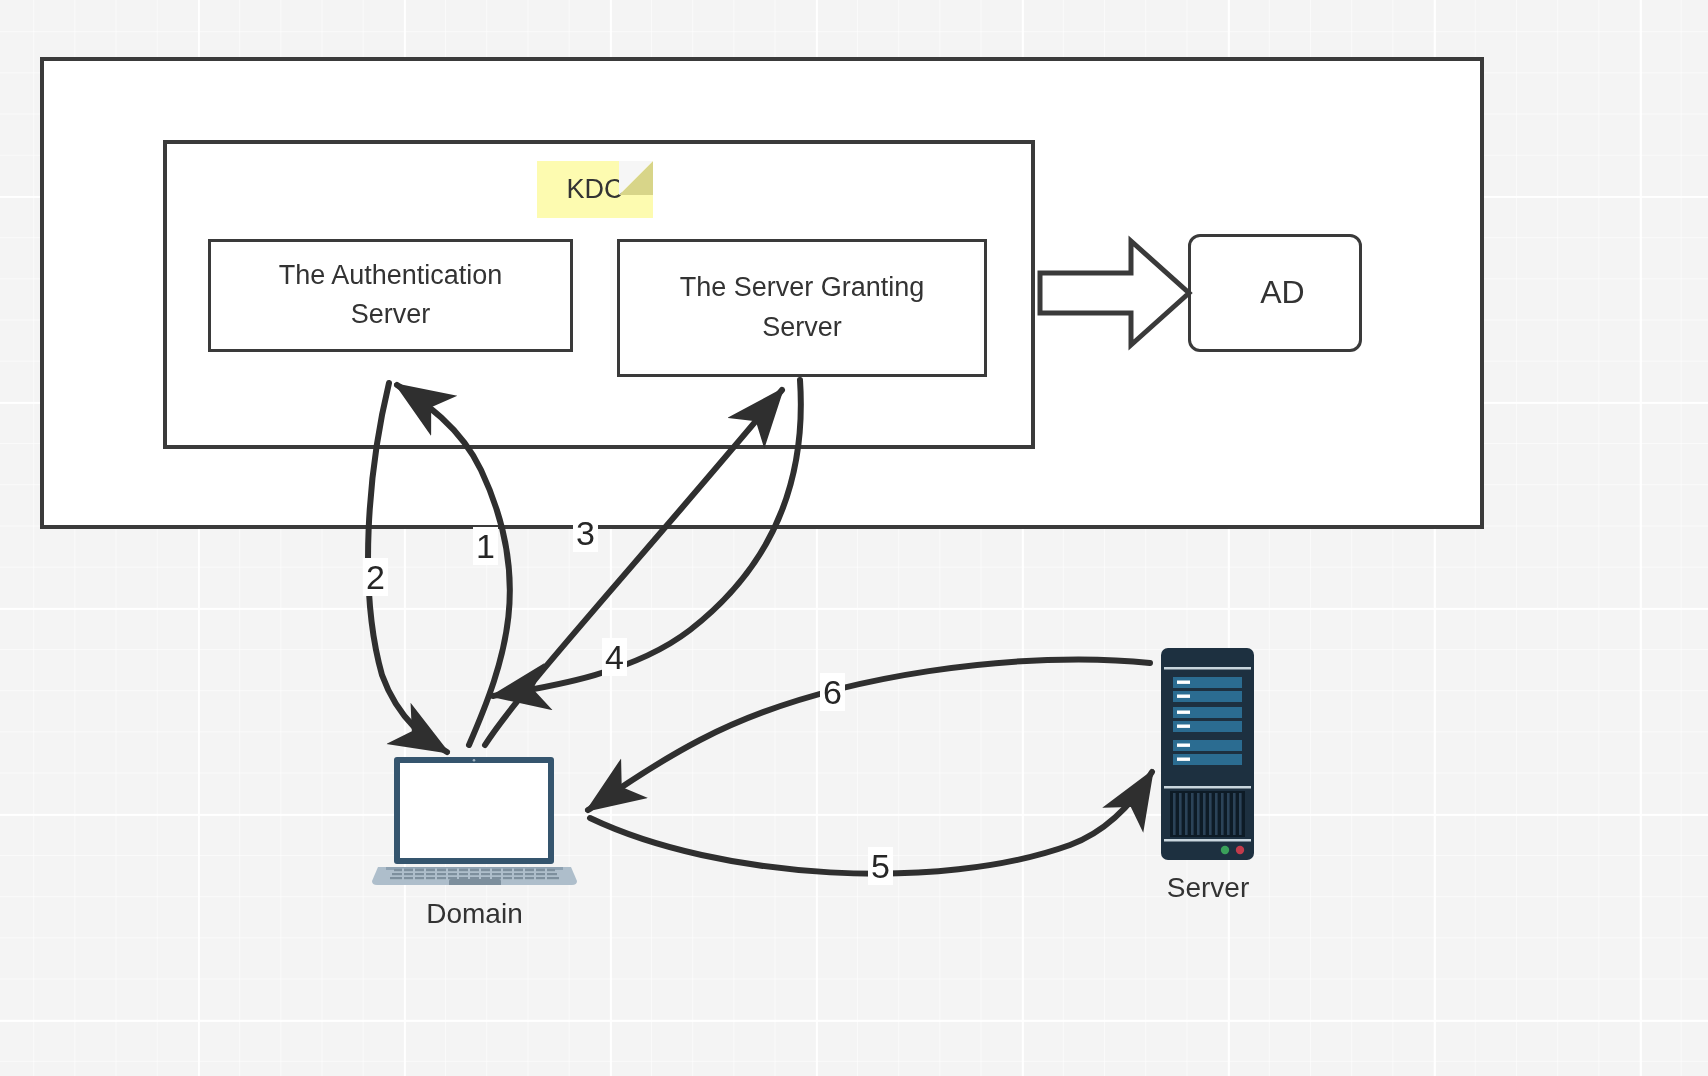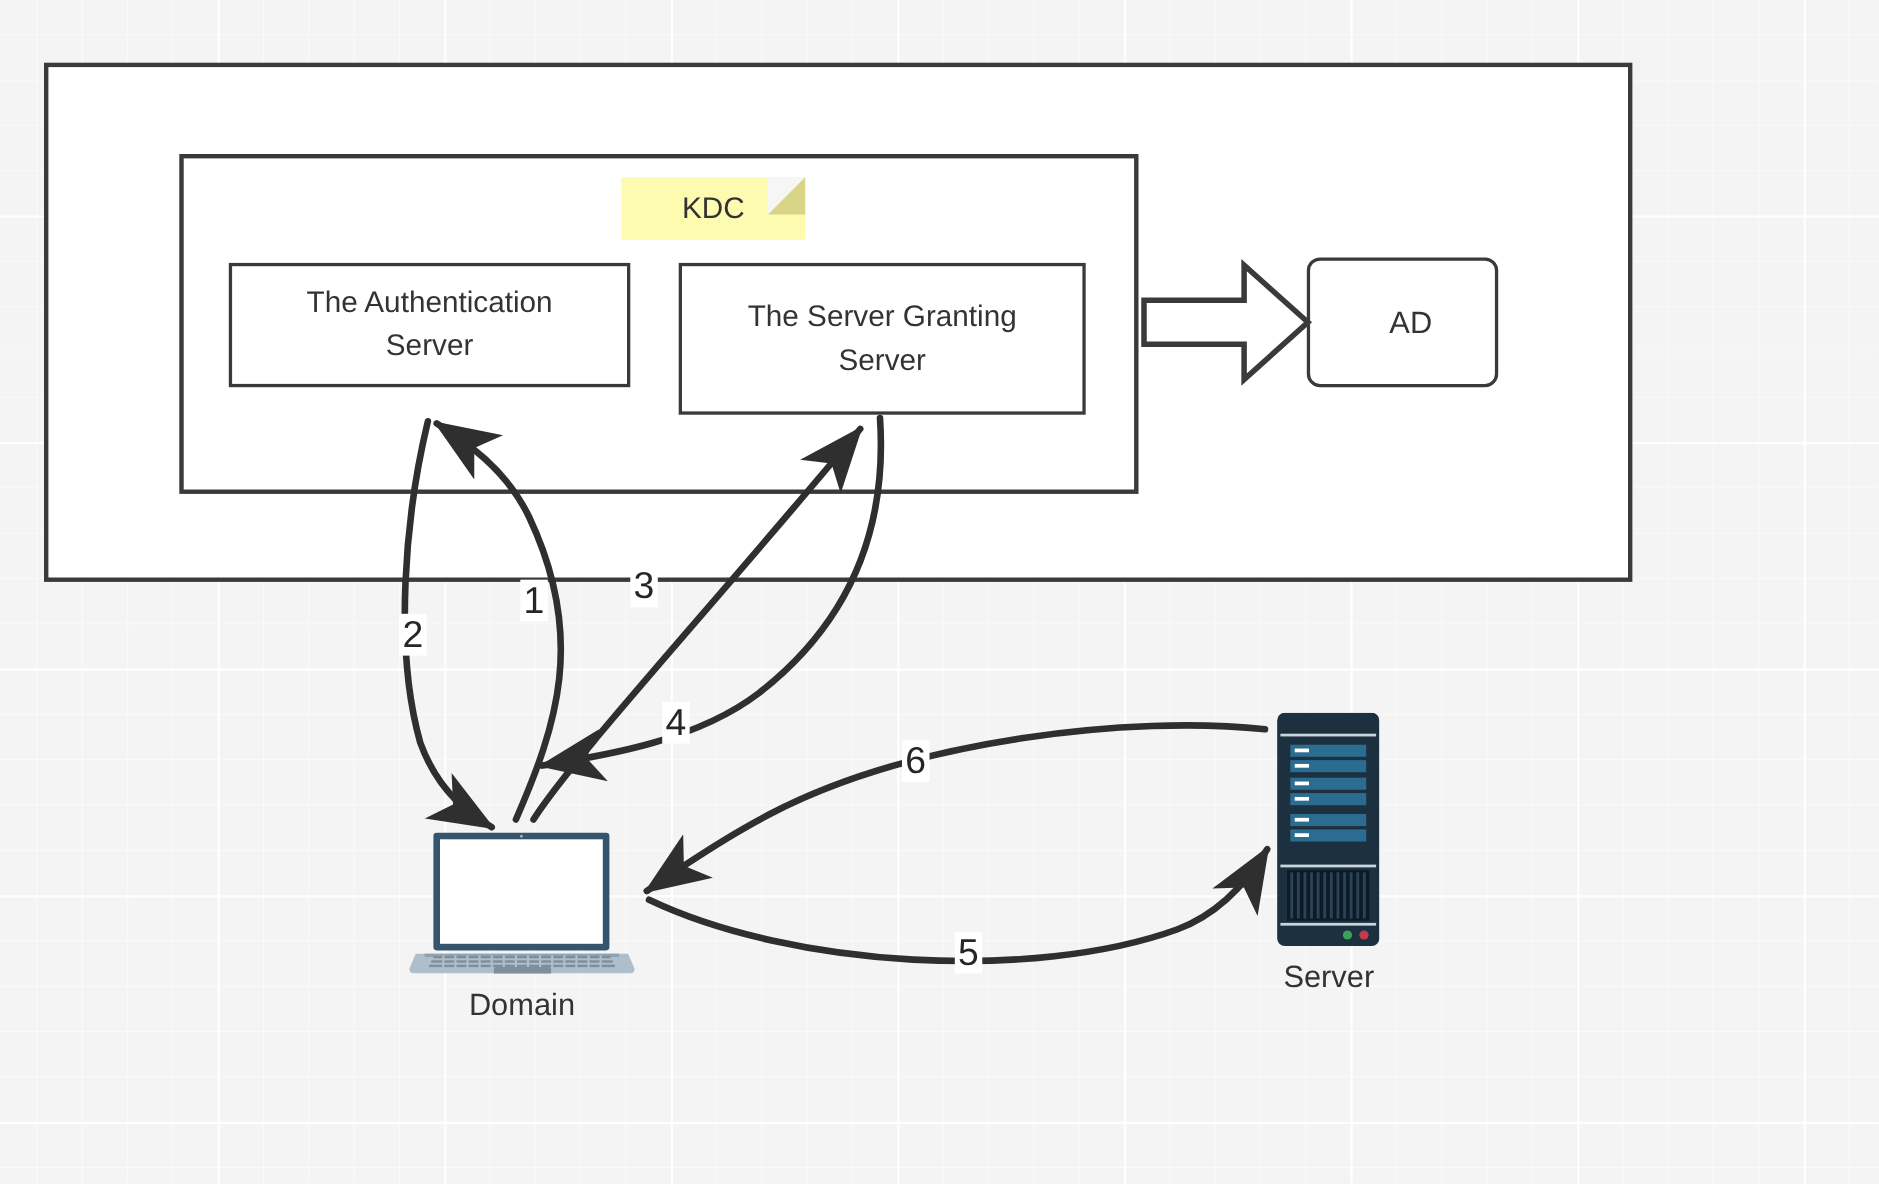--- a/index.html
+++ b/index.html
@@ -44,21 +44,21 @@
     left:0;right:0;top:50%;
     transform:translateY(-50%);
     text-align:center;
     font-size:27px;
     color:#333333;
     line-height:1.48;
     padding:0 10px;
     box-sizing:border-box;
     font-weight:400;
   }
-  #ad-box .box-label{font-size:28px;margin-left:15px;}
+  #ad-box .box-label{font-size:32px;margin-left:15px;}
 
   
   .note{
     position:absolute;
     background:#fdfbb0;
     color:#333;
     font-size:27px;
     line-height:1.47;
     text-align:center;
     box-sizing:border-box;
@@ -78,21 +78,21 @@
   .note .foldtop{
     position:absolute;
     top:0;right:0;
     width:0;height:0;
     border-style:solid;
     border-width:42px 42px 0 0;
     border-color:#f6f6f6 transparent transparent transparent;
     pointer-events:none;
   }
   #note-dc{left:478px;top:57px;width:295px;height:79px;padding-bottom:2px;}
-  #note-kdc{left:565px;top:161px;width:167px;height:57px;}
+  #note-kdc{left:537px;top:161px;width:116px;height:57px;}
   #note-kdc .fold{border-width:0 0 34px 34px;}
   #note-kdc .foldtop{border-width:34px 34px 0 0;}
 
   
   #vec{position:absolute;left:0;top:0;width:1708px;height:1076px;overflow:visible;}
 
   
   .numlbl{
     position:absolute;
     font-size:34px;

